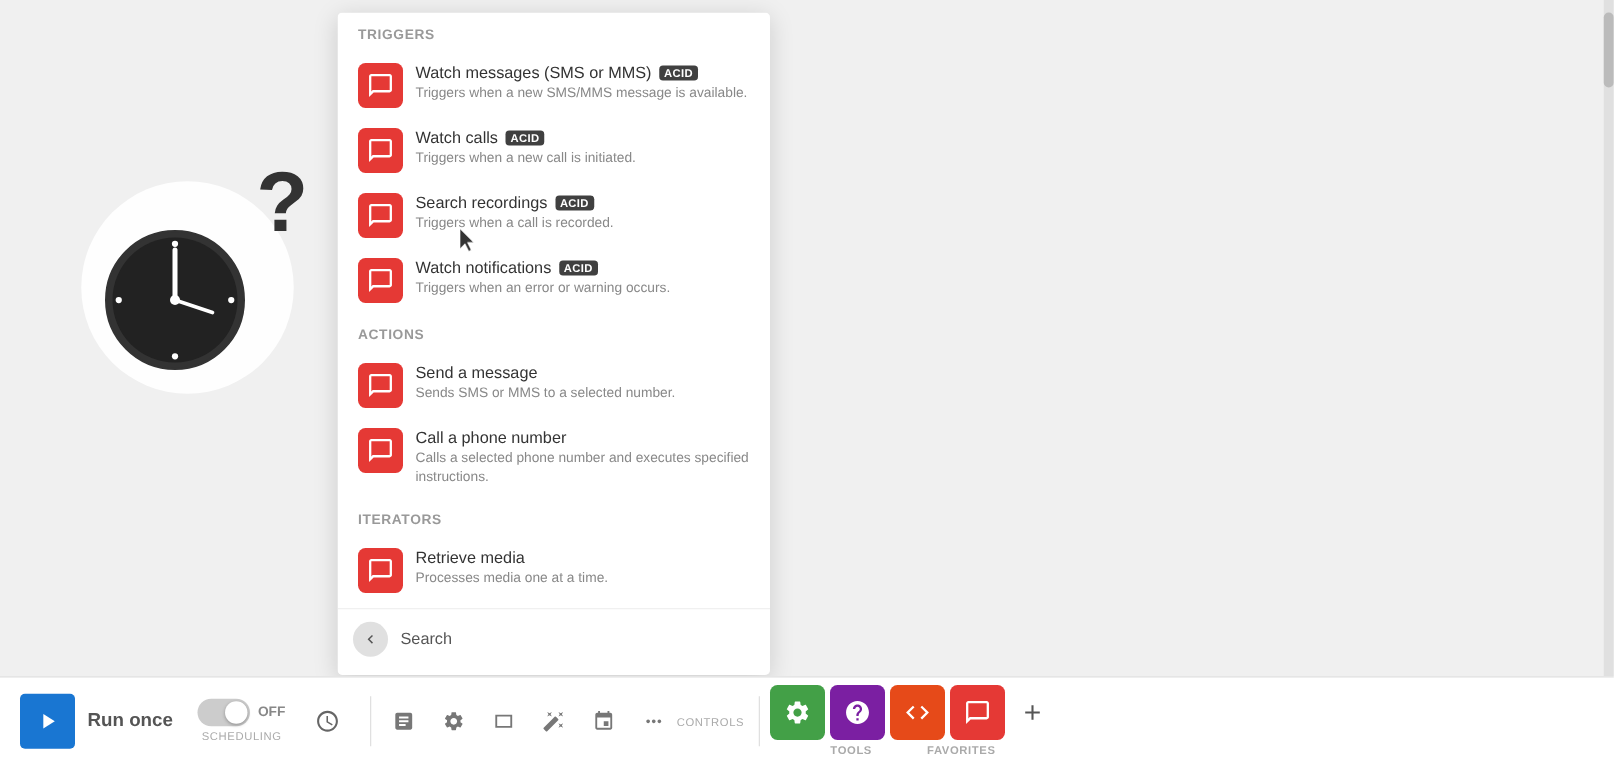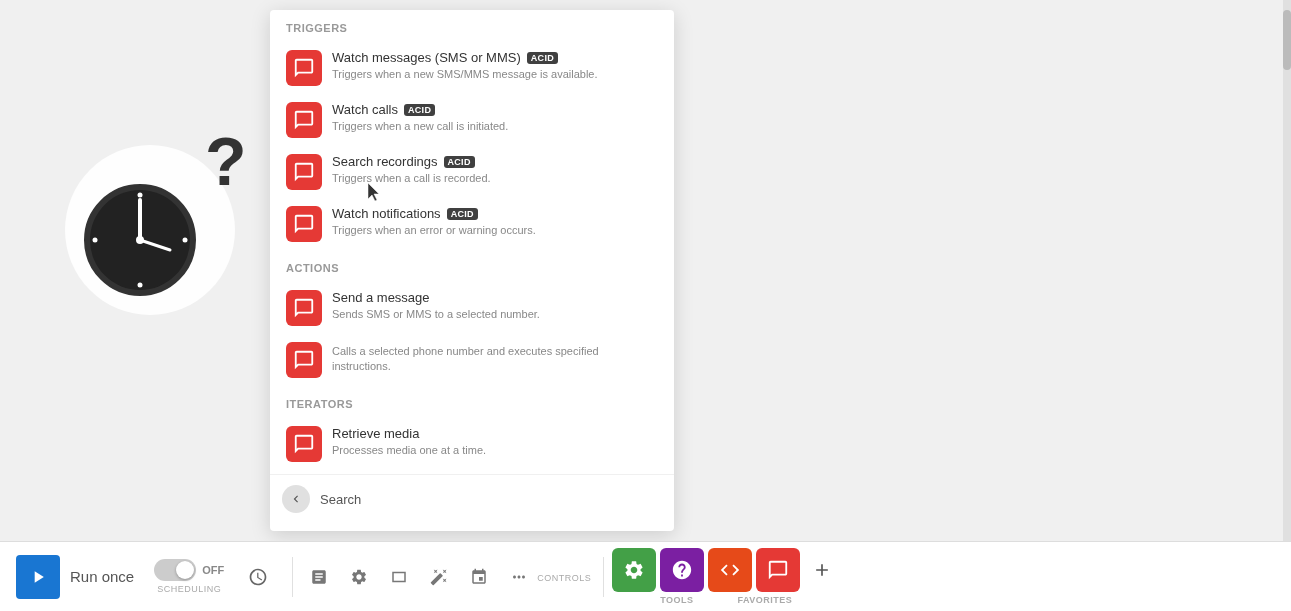--- a/index.html
+++ b/index.html
@@ -60,21 +60,21 @@
       top: 100px;
       width: 220px;
       height: 220px;
     }
 
     
     .popup-panel {
       position: absolute;
       top: 10px;
       left: 270px;
-      width: 404px;
+      width: 346px;
       background: white;
       border-radius: 4px;
       box-shadow: 0 4px 20px rgba(0,0,0,0.15);
       padding-bottom: 8px;
       max-height: 530px;
       overflow-y: auto;
     }
 
     .section-label {
       font-size: 11px;
@@ -201,21 +201,21 @@
       border-radius: 4px;
       cursor: pointer;
       display: flex; align-items: center; justify-content: center;
     }
     .run-btn svg {
       width: 20px; height: 20px;
       fill: white;
     }
     .run-label {
       font-size: 15px;
-      font-weight: 400;
+      font-weight: 700;
       color: #555;
     }
     .toggle-track {
       width: 42px; height: 22px;
       background: #ccc;
       border-radius: 11px;
       position: relative;
     }
     .toggle-knob {
       position: absolute;
@@ -428,20 +428,21 @@
     </div>
   </div>
 
   <div class="item-row">
     <div class="item-icon">
       <svg viewBox="0 0 24 24">
           <path d="M20 2H4c-1.1 0-2 .9-2 2v18l4-4h14c1.1 0 2-.9 2-2V4c0-1.1-.9-2-2-2zm0 14H5.17L4 17.17V4h16v12z"></path>
         </svg>
     </div>
     <div class="item-content">
+      <div class="item-title">Call a phone number</div>
       <div class="item-desc">Calls a selected phone number and executes specified instructions.</div>
     </div>
   </div>
 
   <div class="section-label">ITERATORS</div>
 
   <div class="item-row">
     <div class="item-icon">
       <svg viewBox="0 0 24 24">
           <path d="M20 2H4c-1.1 0-2 .9-2 2v18l4-4h14c1.1 0 2-.9 2-2V4c0-1.1-.9-2-2-2zm0 14H5.17L4 17.17V4h16v12z"></path>

